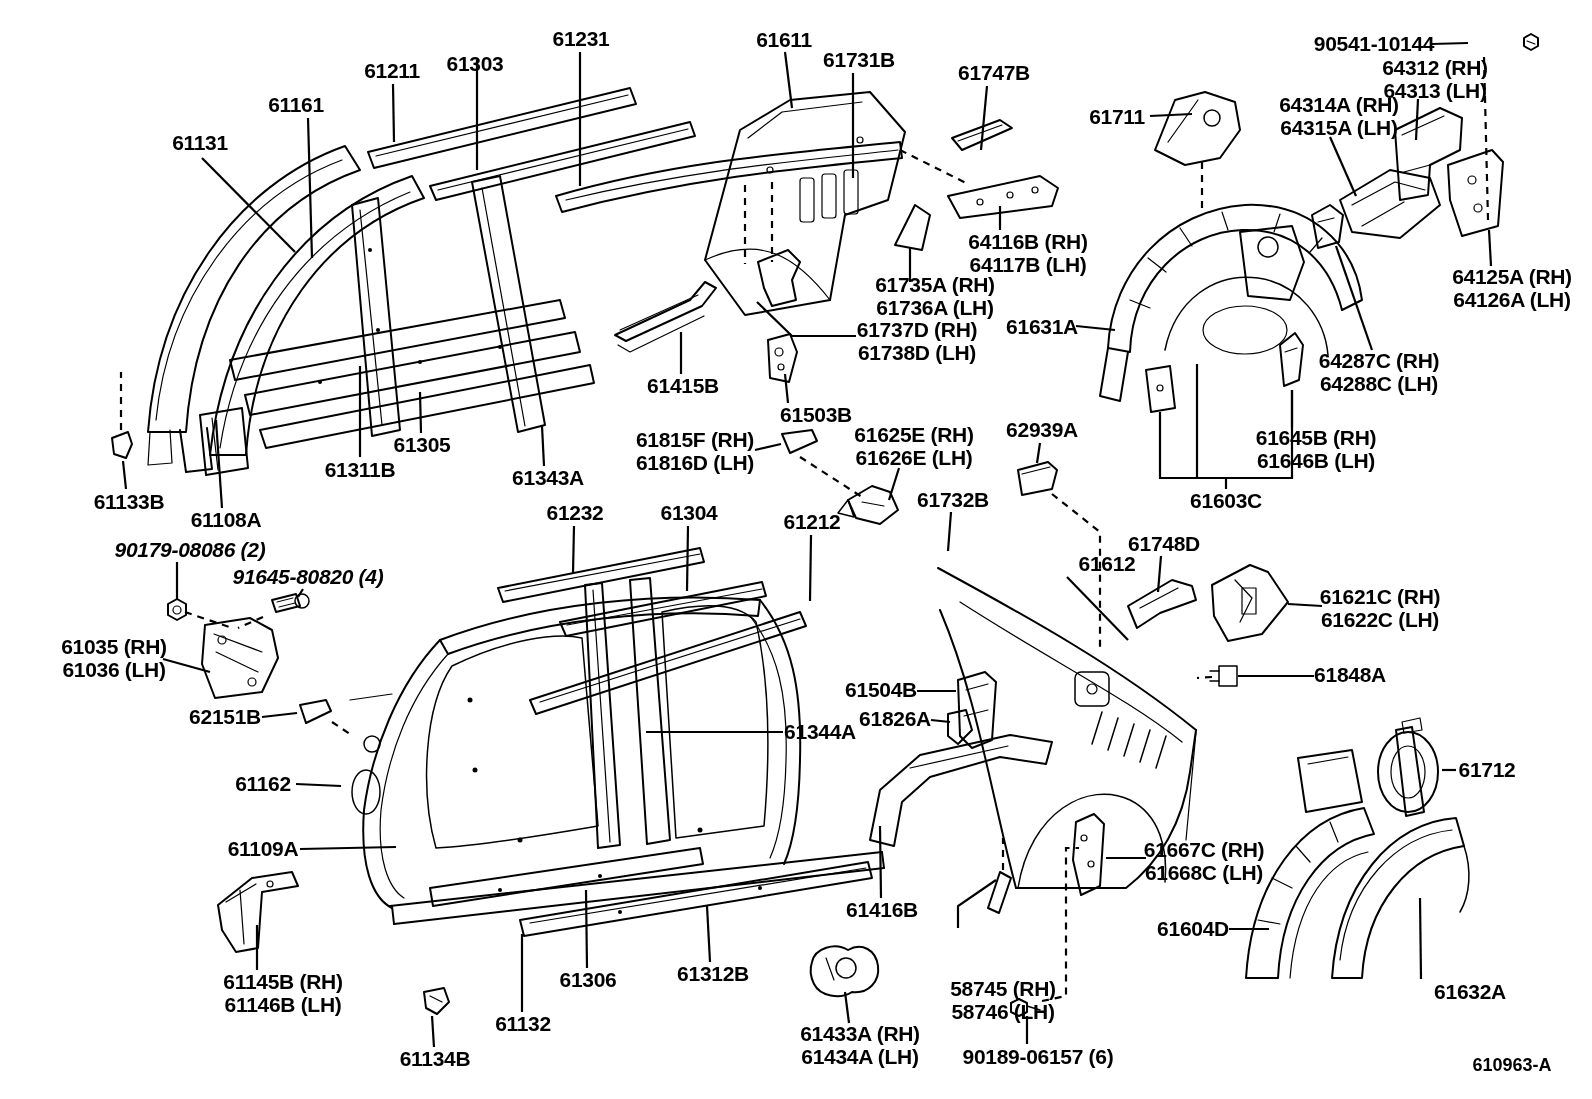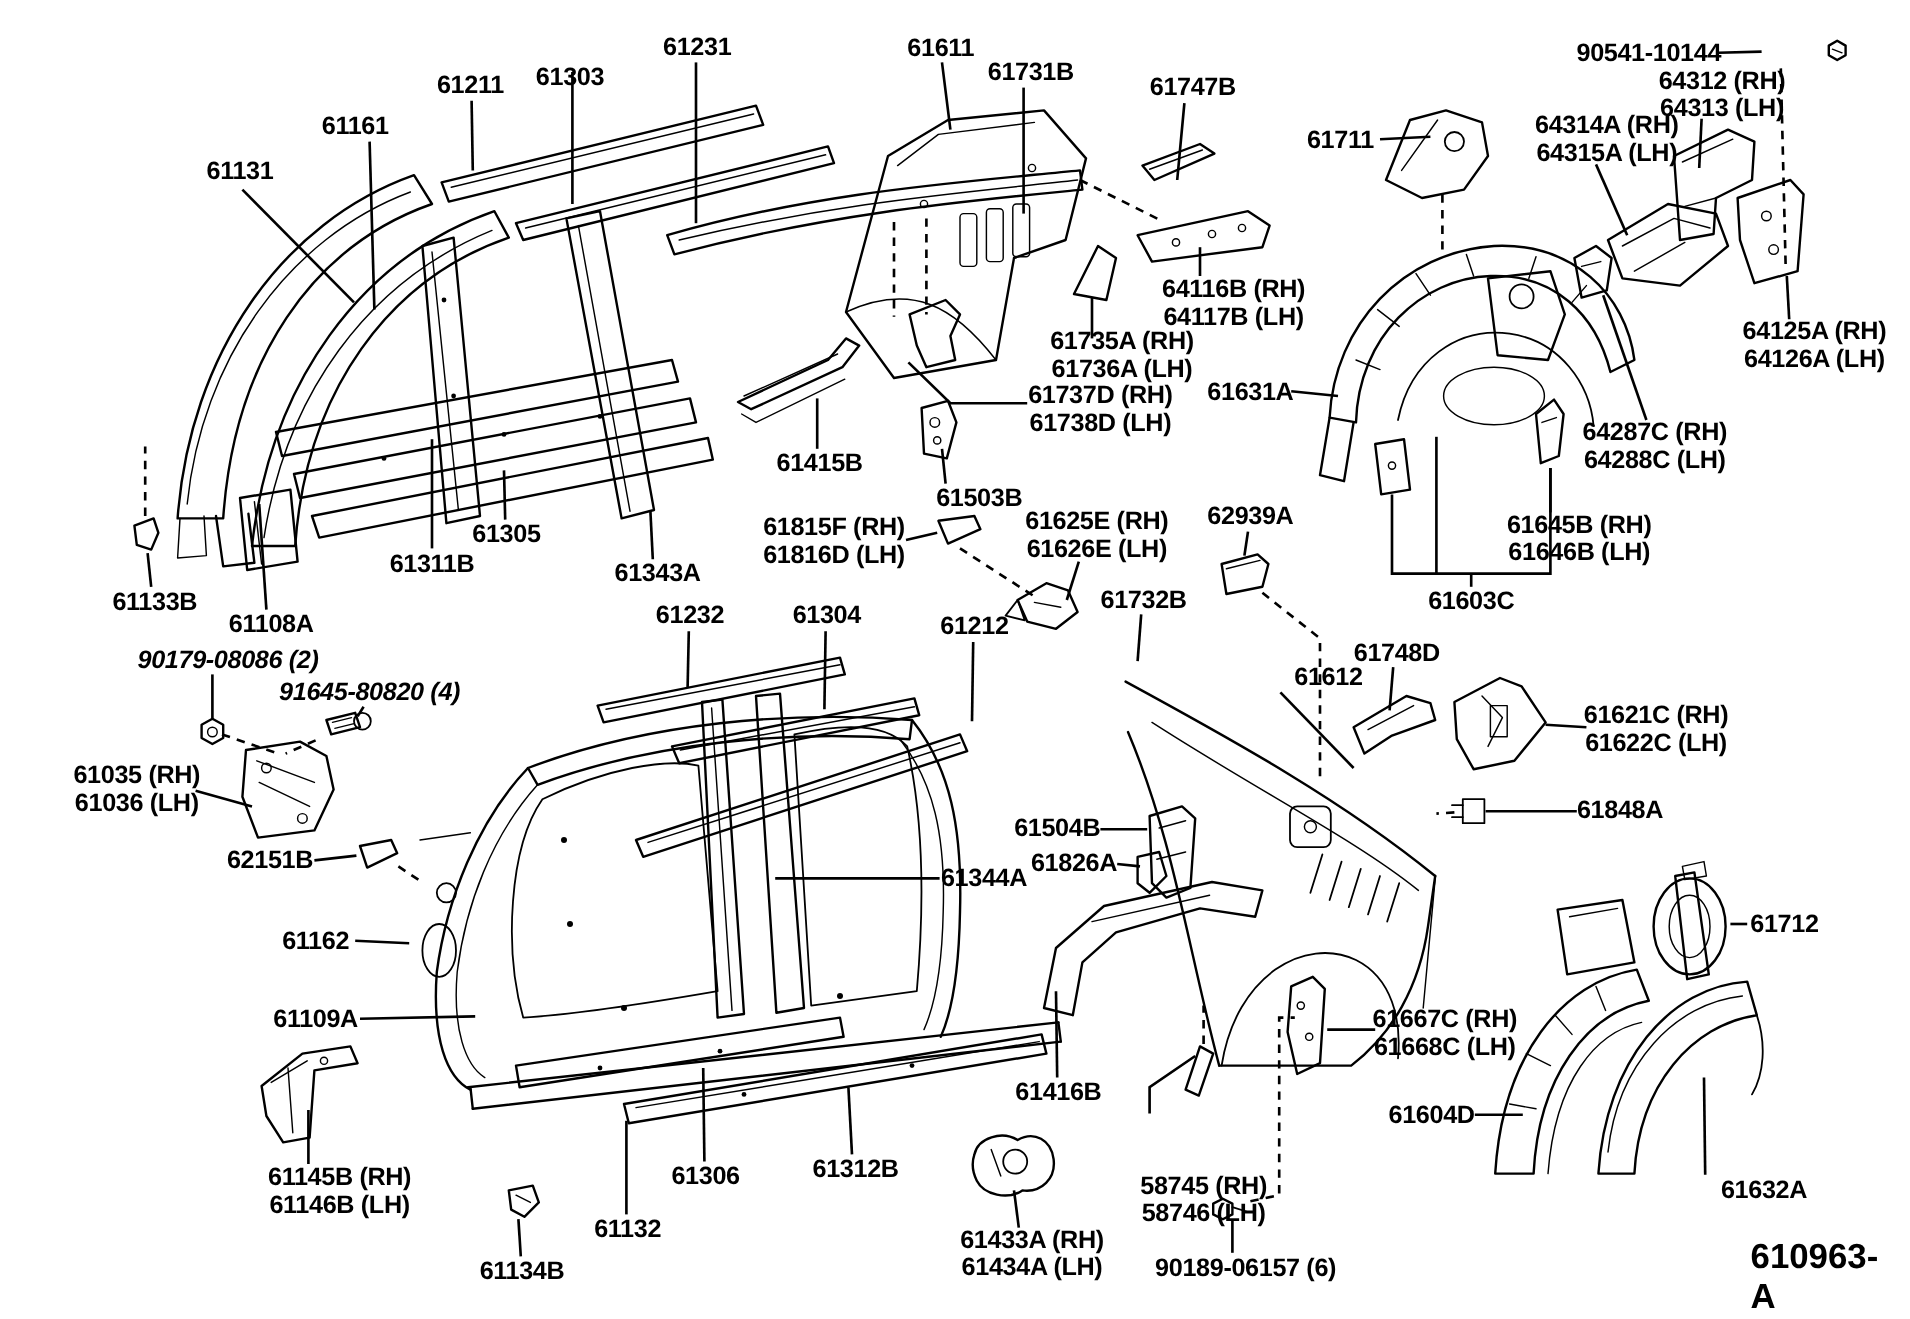--- a/index.html
+++ b/index.html
@@ -4,21 +4,21 @@
 <style>
   html,body{margin:0;padding:0;background:#ffffff;}
   #stage{position:relative;width:1592px;height:1099px;background:#fff;overflow:hidden;
          font-family:"Liberation Sans", sans-serif;}
   #art, #overlay{position:absolute;left:0;top:0;}
   .lbl{position:absolute;transform:translate(-50%,-50%);
        font-family:"Liberation Sans", sans-serif;
        font-weight:700;font-size:21px;line-height:1.1;color:#000;
        white-space:pre;text-align:center;letter-spacing:-0.3px;}
   .footer-code{position:absolute;transform:translate(-50%,-50%);
-       font-weight:700;font-size:29px;color:#000;letter-spacing:0;}
+       font-weight:700;font-size:18px;color:#000;letter-spacing:0;}
 </style>
 </head>
 <body>
 
 <div id="stage">
 
   <svg id="art" width="1592" height="1099" viewBox="0 0 1592 1099" fill="none" stroke="#000" stroke-width="2" stroke-linejoin="round" stroke-linecap="round">
 
     <g>
       <path d="M148,432 C158,295 235,185 345,146 L360,170 C260,205 195,300 186,432 Z"></path>

